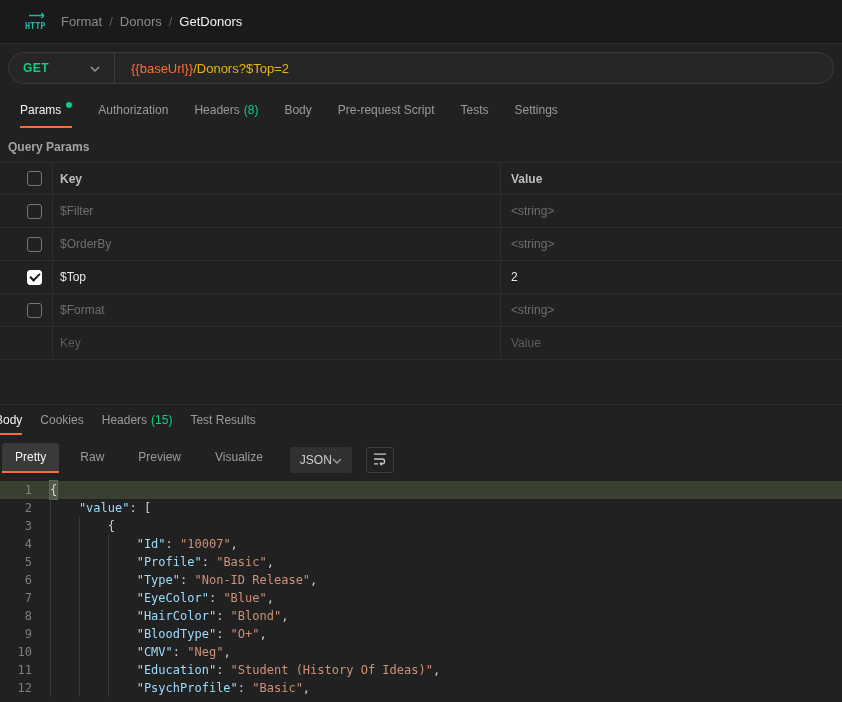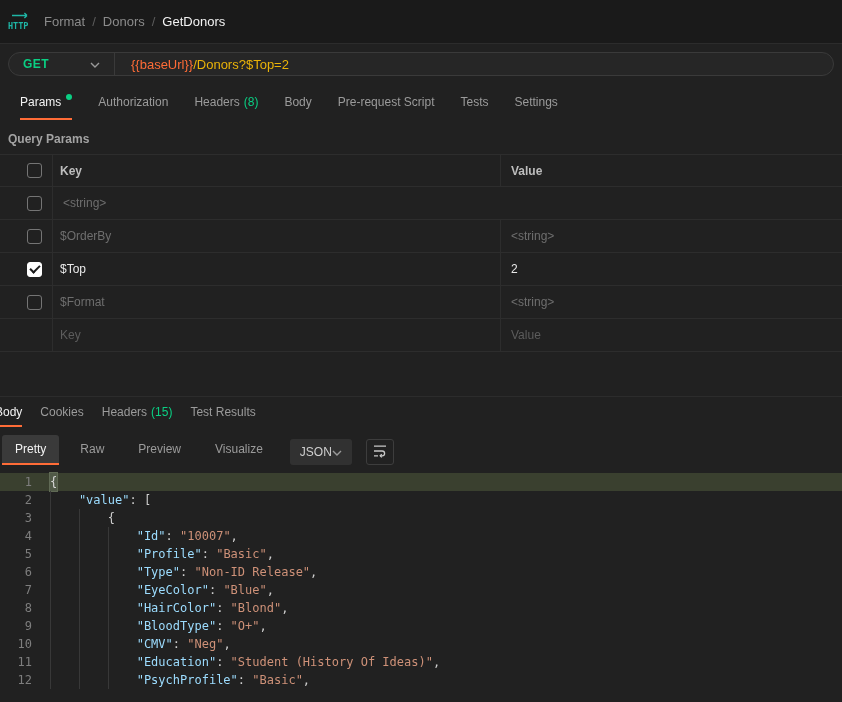--- a/index.html
+++ b/index.html
@@ -1,29 +1,29 @@
 <!DOCTYPE html>
 <html><head>
 <meta charset="utf-8">
 <style>
   *{margin:0;padding:0;box-sizing:border-box}
   html,body{width:842px;height:702px}
   body{background:#212121;color:#e8e8e8;font-family:"Liberation Sans",sans-serif;overflow:hidden;font-size:12px}
 
   
-  .topbar{height:44px;display:flex;align-items:center;padding:0 8px;background:#1a1a1a;border-bottom:1px solid #2c2c2c}
+  .topbar{height:44px;display:flex;align-items:center;padding:0 25px;background:#1a1a1a;border-bottom:1px solid #2c2c2c}
   .http-icon{display:flex;align-items:center;margin-right:10px}
   .breadcrumb{display:flex;align-items:center;font-size:13px}
   .bc-item{color:#8b8b8b;cursor:pointer}
   .bc-item.current{color:#f3f3f3;font-weight:400}
   .bc-sep{color:#5c5c5c;margin:0 7px}
 
   
   .request-bar{padding:8px}
-  .url-box{height:24px;display:flex;align-items:stretch;background:#262626;border:1px solid #3a3a3a;border-radius:16px;overflow:hidden}
+  .url-box{height:32px;display:flex;align-items:stretch;background:#262626;border:1px solid #3a3a3a;border-radius:16px;overflow:hidden}
   .method{flex:0 0 106px;display:flex;align-items:center;justify-content:space-between;padding:0 14px;border-right:1px solid #3a3a3a;cursor:pointer}
   .method-label{color:#0acf83;font-weight:700;font-size:12px;letter-spacing:.4px}
   .url{display:flex;align-items:center;padding:0 16px;font-size:13px;flex:1;cursor:text;white-space:pre}
   .var{color:#ff6c37}
   .url-rest{color:#eab308}
 
   
   .tab{display:inline-flex;align-items:center;border-bottom:2px solid transparent;cursor:pointer}
   .tab .tab-label{color:#9b9b9b;font-size:12px;white-space:nowrap}
   .tab.active{border-bottom-color:#ff6c37}
@@ -139,20 +139,21 @@
         <span class="checkbox"></span>
       </div>
       <div class="qp-cell qp-key head">Key</div>
       <div class="qp-cell qp-val head">Value</div>
     </div>
     <div id="qp-rows">
         <div class="qp-row">
           <div class="qp-cell qp-check">
             <span class="checkbox"></span>
           </div>
+          <div class="qp-cell qp-key muted">$Filter</div>
           <div class="qp-cell qp-val muted">&lt;string&gt;</div>
         </div>
         <div class="qp-row">
           <div class="qp-cell qp-check">
             <span class="checkbox"></span>
           </div>
           <div class="qp-cell qp-key muted">$OrderBy</div>
           <div class="qp-cell qp-val muted">&lt;string&gt;</div>
         </div>
         <div class="qp-row">

